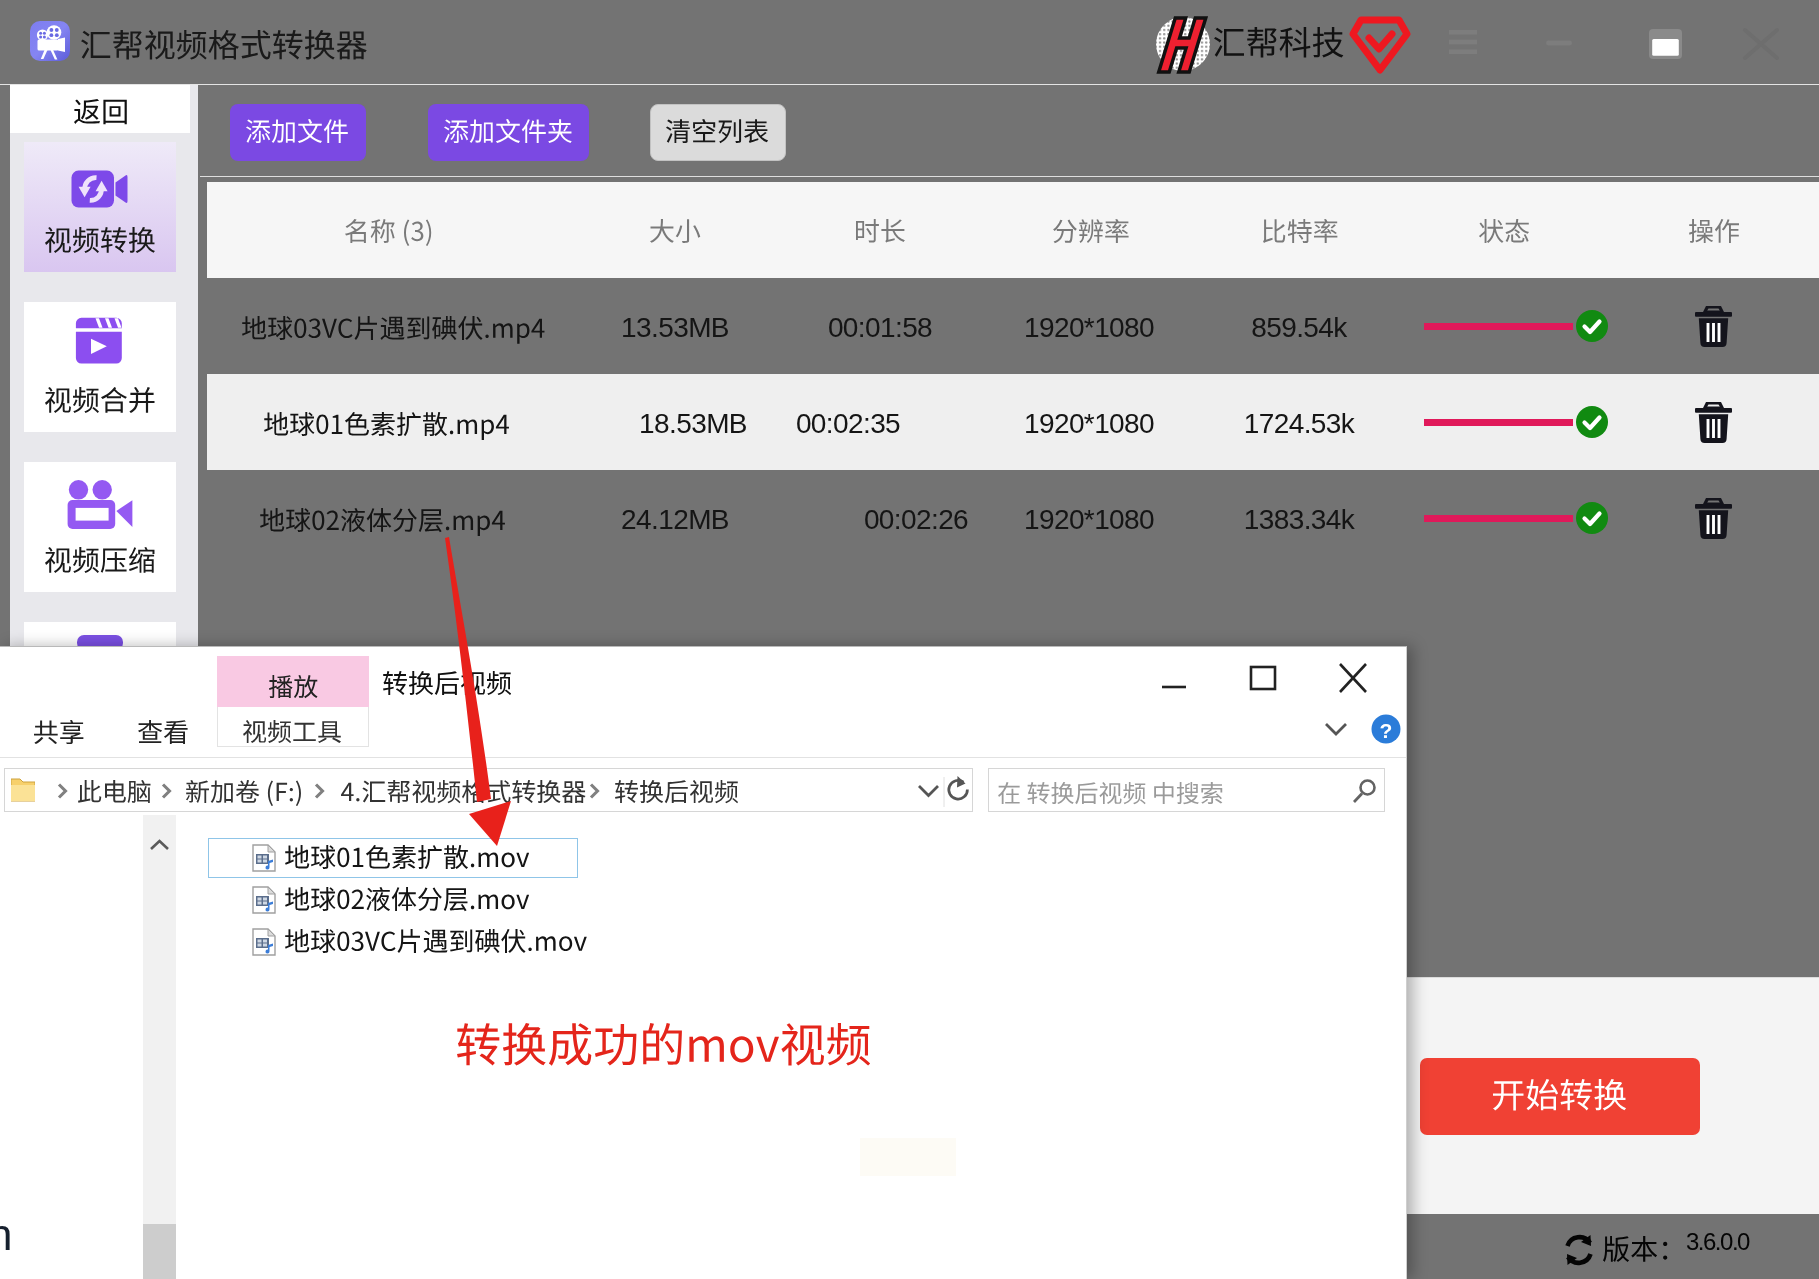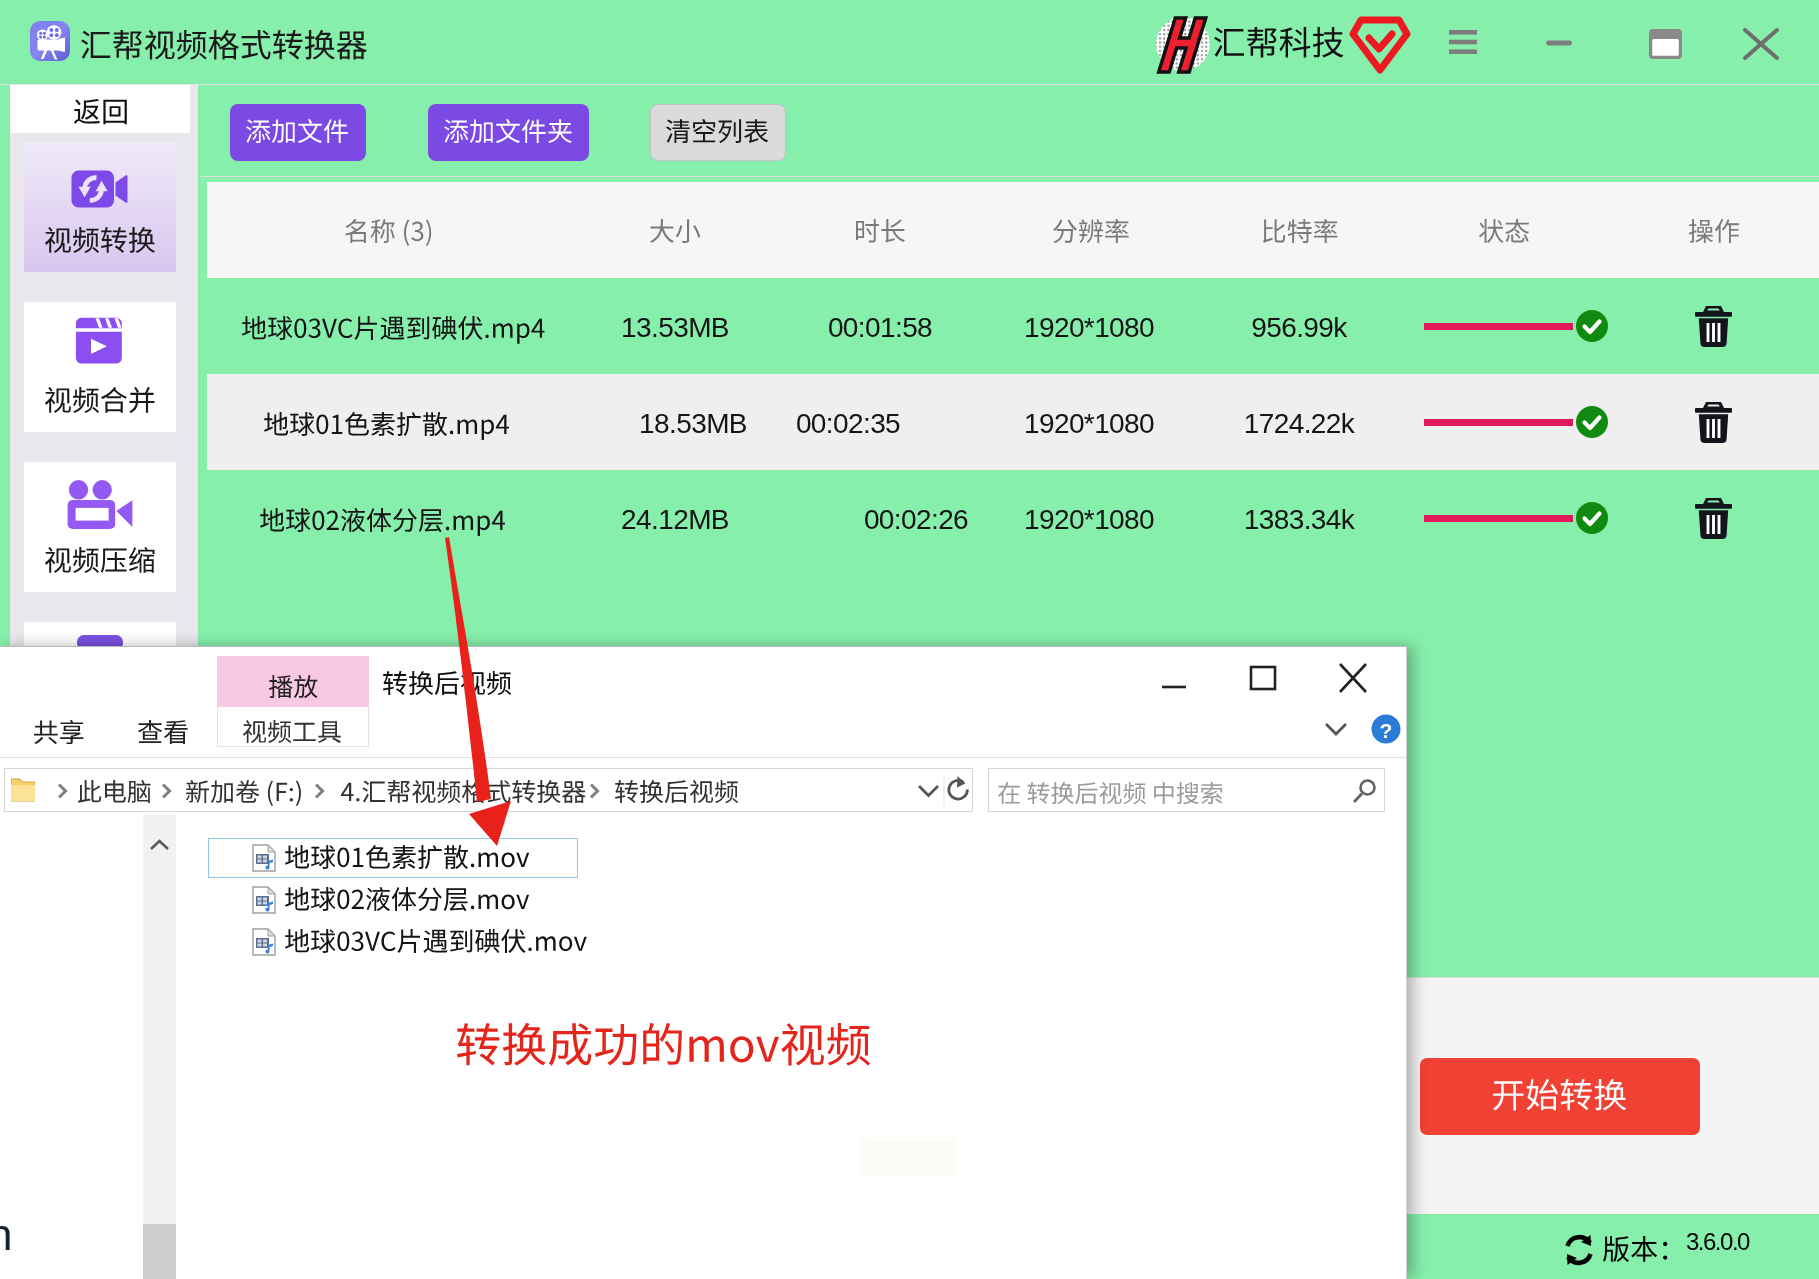--- a/index.html
+++ b/index.html
@@ -1,16 +1,16 @@
 <!DOCTYPE html>
 <html><head><meta charset="utf-8"><style>
 *{margin:0;padding:0;box-sizing:border-box}
 html,body{width:1819px;height:1279px;overflow:hidden;background:#fff;
 font-family:"Liberation Sans",sans-serif}
-#stage{position:relative;width:1819px;height:1279px;background:#86efac}
+#stage{position:relative;width:1819px;height:1279px;background:#737373}
 .abs{position:absolute}
 .num{position:absolute;color:#151515;font-size:28px;letter-spacing:-0.6px;transform:translateX(-50%);white-space:nowrap}
 </style></head><body>
 <div id="stage">
 
 <div class="abs" style="left:0;top:84px;width:1819px;height:1px;background:#e4e4e4"></div>
 <svg class="abs" style="left:30px;top:21px" width="40" height="40" viewBox="0 0 40 40">
 <defs>
         <linearGradient id="apg" x1="0" y1="0" x2="1" y2="1">
 <stop offset="0" stop-color="#7d7df0"></stop>
@@ -163,21 +163,21 @@
 <svg style="position:absolute;left:1688.0px;top:218.2px;" width="52.0" height="25.9" viewBox="-0.0 -22.8 52.0 25.9">
       <path d="M13.7 -19.3H19.7V-16.6H13.7ZM12.0 -20.8V-15.1H21.5V-20.8ZM10.9 -12.5H14.4V-9.5H10.9ZM19.0 -12.5H22.5V-9.5H19.0ZM4.1 -21.8V-16.6H1.2V-14.8H4.1V-9.1C2.9 -8.7 1.8 -8.3 1.0 -8.0L1.5 -6.1L4.1 -7.1V-0.2C4.1 0.1 4.1 0.2 3.8 0.2C3.5 0.2 2.8 0.2 1.9 0.2C2.1 0.7 2.4 1.5 2.4 1.9C3.8 1.9 4.6 1.9 5.2 1.6C5.8 1.3 6.0 0.8 6.0 -0.2V-7.9L8.6 -8.8L8.2 -10.6L6.0 -9.8V-14.8H8.4V-16.6H6.0V-21.8ZM15.8 -8.1V-6.1H8.9V-4.4H14.5C12.7 -2.5 9.9 -0.9 7.2 -0.0C7.6 0.3 8.2 1.0 8.4 1.5C11.1 0.5 13.9 -1.2 15.8 -3.4V2.1H17.6V-3.5C19.2 -1.5 21.7 0.3 23.9 1.3C24.2 0.8 24.7 0.1 25.1 -0.2C22.9 -1.0 20.4 -2.7 18.8 -4.4H24.7V-6.1H17.6V-8.1H24.2V-13.9H17.4V-8.1H15.9V-13.9H9.4V-8.1Z M39.7 -21.5C38.4 -17.7 36.3 -13.9 33.9 -11.5C34.4 -11.2 35.1 -10.5 35.4 -10.2C36.8 -11.6 38.0 -13.5 39.2 -15.6H41.0V2.1H42.9V-4.3H50.8V-6.1H42.9V-10.1H50.4V-11.9H42.9V-15.6H51.0V-17.5H40.1C40.6 -18.6 41.1 -19.8 41.5 -21.0ZM33.4 -21.7C32.0 -17.8 29.5 -13.9 26.9 -11.4C27.3 -10.9 27.9 -9.9 28.1 -9.4C29.0 -10.3 29.8 -11.4 30.7 -12.5V2.0H32.6V-15.6C33.6 -17.3 34.6 -19.3 35.3 -21.2Z" fill="#7a7a7a"></path>
     </svg>
 <div class="abs" style="left:207px;top:374px;width:1612px;height:96px;background:#efefef"></div>
 <svg style="position:absolute;left:240.7px;top:315.2px;" width="304.6" height="29.8" viewBox="-0.1 -22.8 304.6 29.8">
       <path d="M11.2 -19.4V-12.3L8.3 -11.1L9.1 -9.4L11.2 -10.3V-2.1C11.2 0.8 12.0 1.5 15.0 1.5C15.7 1.5 20.7 1.5 21.4 1.5C24.1 1.5 24.8 0.3 25.1 -3.2C24.5 -3.3 23.8 -3.6 23.3 -4.0C23.1 -1.0 22.9 -0.3 21.3 -0.3C20.3 -0.3 15.9 -0.3 15.1 -0.3C13.3 -0.3 13.0 -0.6 13.0 -2.0V-11.1L16.5 -12.6V-3.7H18.4V-13.3L22.0 -14.9C22.0 -10.7 21.9 -7.8 21.8 -7.2C21.7 -6.6 21.4 -6.5 21.0 -6.5C20.8 -6.5 19.9 -6.5 19.3 -6.6C19.5 -6.1 19.7 -5.4 19.8 -4.8C20.5 -4.8 21.5 -4.8 22.2 -5.0C23.0 -5.2 23.5 -5.7 23.6 -6.8C23.8 -7.8 23.9 -11.7 23.9 -16.6L24.0 -16.9L22.6 -17.4L22.2 -17.2L21.8 -16.8L18.4 -15.3V-21.8H16.5V-14.6L13.0 -13.1V-19.4ZM0.9 -4.0 1.6 -2.1C3.9 -3.1 6.9 -4.4 9.7 -5.7L9.2 -7.4L6.3 -6.2V-13.7H9.3V-15.6H6.3V-21.5H4.4V-15.6H1.1V-13.7H4.4V-5.4C3.1 -4.9 1.8 -4.4 0.9 -4.0Z M36.2 -13.2C37.3 -11.6 38.5 -9.6 38.9 -8.3L40.6 -9.0C40.1 -10.4 38.9 -12.4 37.7 -13.9ZM45.3 -20.5C46.5 -19.7 47.8 -18.5 48.4 -17.7L49.6 -18.8C49.0 -19.6 47.6 -20.8 46.5 -21.6ZM48.9 -14.0C48.0 -12.6 46.6 -10.6 45.3 -9.1C44.8 -10.7 44.4 -12.5 44.1 -14.6V-15.5H50.9V-17.3H44.1V-21.8H42.2V-17.3H35.8V-15.5H42.2V-8.7C39.5 -6.2 36.6 -3.7 34.8 -2.2L36.0 -0.5C37.8 -2.2 40.0 -4.3 42.2 -6.5V-0.3C42.2 0.1 42.0 0.2 41.6 0.2C41.2 0.3 39.9 0.3 38.4 0.2C38.6 0.8 38.9 1.6 39.1 2.1C41.1 2.1 42.3 2.0 43.0 1.7C43.8 1.4 44.1 0.8 44.1 -0.4V-7.6C45.3 -4.4 47.2 -2.0 50.1 0.2C50.4 -0.3 50.9 -0.9 51.3 -1.3C48.9 -3.0 47.2 -4.9 46.0 -7.5C47.4 -8.9 49.2 -11.2 50.5 -13.1ZM26.9 -2.5 27.3 -0.7C29.7 -1.4 32.8 -2.4 35.7 -3.3L35.4 -5.1L32.2 -4.1V-10.7H34.8V-12.6H32.2V-18.3H35.2V-20.1H27.2V-18.3H30.3V-12.6H27.4V-10.7H30.3V-3.5Z M59.2 0.3C62.8 0.3 65.2 -2.9 65.2 -9.6C65.2 -16.2 62.8 -19.4 59.2 -19.4C55.6 -19.4 53.3 -16.2 53.3 -9.6C53.3 -2.9 55.6 0.3 59.2 0.3ZM59.2 -1.6C57.1 -1.6 55.6 -4.0 55.6 -9.6C55.6 -15.2 57.1 -17.5 59.2 -17.5C61.4 -17.5 62.9 -15.2 62.9 -9.6C62.9 -4.0 61.4 -1.6 59.2 -1.6Z M73.3 0.3C76.7 0.3 79.4 -1.7 79.4 -5.1C79.4 -7.7 77.6 -9.4 75.4 -9.9V-10.1C77.4 -10.8 78.8 -12.3 78.8 -14.6C78.8 -17.7 76.4 -19.4 73.2 -19.4C71.0 -19.4 69.3 -18.4 67.9 -17.1L69.2 -15.6C70.3 -16.7 71.6 -17.5 73.1 -17.5C75.1 -17.5 76.3 -16.3 76.3 -14.5C76.3 -12.4 75.0 -10.8 71.1 -10.8V-9.0C75.5 -9.0 77.0 -7.5 77.0 -5.2C77.0 -3.0 75.4 -1.6 73.1 -1.6C71.0 -1.6 69.5 -2.7 68.4 -3.8L67.2 -2.3C68.4 -0.9 70.3 0.3 73.3 0.3Z M87.0 0.0H89.8L95.8 -19.1H93.4L90.3 -8.7C89.6 -6.5 89.2 -4.7 88.5 -2.4H88.3C87.6 -4.7 87.2 -6.5 86.5 -8.7L83.4 -19.1H80.9Z M105.6 0.3C108.1 0.3 110.0 -0.7 111.5 -2.4L110.1 -3.9C108.9 -2.6 107.5 -1.8 105.7 -1.8C102.1 -1.8 99.8 -4.8 99.8 -9.6C99.8 -14.4 102.2 -17.3 105.8 -17.3C107.4 -17.3 108.7 -16.6 109.7 -15.5L111.0 -17.1C109.9 -18.3 108.1 -19.4 105.8 -19.4C100.9 -19.4 97.3 -15.7 97.3 -9.5C97.3 -3.3 100.9 0.3 105.6 0.3Z M117.1 -21.2V-12.5C117.1 -7.9 116.7 -3.1 113.4 0.6C113.9 0.9 114.6 1.7 114.9 2.1C117.3 -0.5 118.4 -3.7 118.8 -6.9H129.8V2.1H131.9V-8.9H119.0C119.1 -10.1 119.1 -11.3 119.1 -12.5V-13.1H135.9V-15.1H128.5V-21.8H126.5V-15.1H119.1V-21.2Z M140.2 -19.2C141.9 -18.2 143.9 -16.7 144.8 -15.7L146.2 -17.1C145.2 -18.1 143.2 -19.5 141.5 -20.4ZM149.6 -5.9 149.8 -4.3 157.9 -4.9C158.1 -4.5 158.2 -4.1 158.3 -3.7L159.6 -4.1C159.4 -5.3 158.6 -7.1 157.8 -8.5L156.6 -8.2C156.9 -7.6 157.1 -7.0 157.4 -6.4L155.2 -6.2V-9.2H160.3V-3.0C160.3 -2.7 160.2 -2.7 159.9 -2.6C159.6 -2.6 158.5 -2.6 157.2 -2.7C157.5 -2.2 157.7 -1.7 157.8 -1.2C159.5 -1.2 160.6 -1.2 161.3 -1.5C162.0 -1.7 162.2 -2.1 162.2 -3.0V-10.8H155.3V-12.6H161.0V-21.1H148.1V-12.6H153.6V-10.8H147.0V-1.6H148.8V-9.2H153.6V-6.1ZM149.8 -16.1H153.6V-14.0H149.8ZM155.3 -16.1H159.1V-14.0H155.3ZM149.8 -19.6H153.6V-17.6H149.8ZM155.3 -19.6H159.1V-17.6H155.3ZM144.9 -12.7H139.8V-10.9H143.1V-2.6C141.9 -2.1 140.7 -1.0 139.4 0.4L140.7 2.1C142.0 0.4 143.3 -1.1 144.2 -1.1C144.8 -1.1 145.7 -0.3 146.7 0.4C148.5 1.5 150.7 1.8 153.8 1.8C156.6 1.8 161.0 1.7 162.8 1.5C162.9 1.0 163.2 0.0 163.4 -0.5C160.7 -0.2 156.9 0.0 153.9 0.0C151.0 0.0 148.8 -0.2 147.1 -1.3C146.1 -1.9 145.5 -2.4 144.9 -2.7Z M181.1 -19.6V-3.8H182.9V-19.6ZM186.2 -21.4V-1.0C186.2 -0.5 186.1 -0.4 185.6 -0.4C185.2 -0.4 183.8 -0.4 182.2 -0.4C182.5 0.1 182.9 1.0 183.0 1.5C184.9 1.5 186.2 1.5 187.0 1.1C187.8 0.8 188.1 0.3 188.1 -1.0V-21.4ZM166.0 -1.1 166.5 0.8C169.9 0.1 174.8 -0.8 179.5 -1.7L179.3 -3.5L173.9 -2.4V-6.5H179.1V-8.3H173.9V-11.0H172.0V-8.3H166.9V-6.5H172.0V-2.1ZM167.5 -11.4C168.1 -11.7 169.1 -11.8 177.2 -12.6C177.6 -12.0 177.9 -11.4 178.1 -11.0L179.6 -12.0C178.9 -13.4 177.1 -15.8 175.7 -17.6L174.3 -16.7C174.9 -15.9 175.6 -15.0 176.2 -14.1L169.5 -13.5C170.6 -14.9 171.7 -16.7 172.6 -18.4H179.6V-20.1H166.2V-18.4H170.4C169.5 -16.6 168.5 -14.9 168.1 -14.4C167.6 -13.8 167.3 -13.3 166.8 -13.3C167.1 -12.7 167.4 -11.8 167.5 -11.4Z M204.5 -3.8C203.5 -2.1 201.7 -0.3 200.0 0.9C200.5 1.2 201.2 1.8 201.6 2.1C203.3 0.8 205.1 -1.2 206.3 -3.2ZM209.2 -2.9C210.9 -1.4 212.8 0.7 213.6 2.1L215.3 1.1C214.3 -0.2 212.4 -2.3 210.8 -3.7ZM202.9 -10.3H205.1V-5.8H202.9ZM212.4 -10.3V-5.8H210.2V-10.3ZM202.9 -12.0V-16.2H205.1V-12.0ZM212.4 -12.0H210.2V-16.2H212.4ZM206.6 -10.3H208.7V-5.8H206.6ZM206.6 -12.0V-16.2H208.7V-12.0ZM208.7 -21.8V-17.9H206.6V-21.8H204.9V-17.9H201.3V-5.8H200.0V-4.1H215.4V-5.8H214.1V-17.9H210.4V-21.8ZM191.6 -20.5V-18.7H194.6C193.9 -14.7 192.8 -11.0 191.0 -8.5C191.3 -8.0 191.8 -6.9 191.9 -6.4C192.4 -7.1 192.8 -7.8 193.3 -8.6V0.9H194.9V-1.2H199.2V-12.5H194.9C195.5 -14.4 196.1 -16.5 196.5 -18.7H199.9V-20.5ZM194.9 -10.7H197.6V-2.9H194.9Z M235.4 -20.2C236.5 -18.7 237.8 -16.8 238.4 -15.5L240.0 -16.5C239.4 -17.7 238.0 -19.6 236.8 -21.0ZM223.6 -21.8C222.1 -17.8 219.7 -13.9 217.1 -11.4C217.5 -10.9 218.0 -9.9 218.2 -9.4C219.2 -10.3 220.1 -11.4 220.9 -12.7V2.1H222.9V-15.8C223.9 -17.5 224.7 -19.4 225.4 -21.2ZM231.4 -21.8V-15.8L231.4 -14.2H224.5V-12.2H231.3C230.8 -8.0 229.3 -3.1 224.1 0.8C224.7 1.1 225.3 1.7 225.7 2.1C229.9 -1.1 231.9 -5.0 232.7 -8.9C234.2 -4.0 236.4 -0.2 240.0 2.1C240.3 1.5 241.0 0.8 241.5 0.4C237.4 -1.8 234.9 -6.6 233.7 -12.2H241.1V-14.2H233.3L233.4 -15.8V-21.8Z M246.0 0.3C246.9 0.3 247.7 -0.4 247.7 -1.5C247.7 -2.5 246.9 -3.3 246.0 -3.3C245.0 -3.3 244.3 -2.5 244.3 -1.5C244.3 -0.4 245.0 0.3 246.0 0.3Z M252.0 0.0H254.4V-10.2C255.7 -11.7 256.9 -12.4 257.9 -12.4C259.7 -12.4 260.6 -11.3 260.6 -8.6V0.0H262.9V-10.2C264.3 -11.7 265.4 -12.4 266.5 -12.4C268.3 -12.4 269.1 -11.3 269.1 -8.6V0.0H271.5V-8.9C271.5 -12.5 270.1 -14.5 267.2 -14.5C265.5 -14.5 264.0 -13.4 262.5 -11.8C262.0 -13.4 260.8 -14.5 258.6 -14.5C257.0 -14.5 255.5 -13.4 254.3 -12.1H254.2L254.0 -14.1H252.0Z M276.1 6.0H278.5V1.2L278.4 -1.3C279.7 -0.2 281.0 0.3 282.3 0.3C285.5 0.3 288.4 -2.4 288.4 -7.3C288.4 -11.6 286.5 -14.5 282.8 -14.5C281.2 -14.5 279.6 -13.5 278.3 -12.5H278.3L278.0 -14.1H276.1ZM281.9 -1.7C281.0 -1.7 279.7 -2.0 278.5 -3.1V-10.6C279.8 -11.8 281.1 -12.5 282.2 -12.5C284.9 -12.5 286.0 -10.4 286.0 -7.3C286.0 -3.8 284.3 -1.7 281.9 -1.7Z M298.7 0.0H300.9V-5.3H303.4V-7.1H300.9V-19.1H298.3L290.3 -6.8V-5.3H298.7ZM298.7 -7.1H292.8L297.2 -13.6C297.7 -14.6 298.2 -15.5 298.7 -16.5H298.8C298.7 -15.5 298.7 -13.9 298.7 -13.0Z" fill="#151515"></path>
     </svg>
 <div class="num" style="left:675px;top:312px">13.53MB</div>
 <div class="num" style="left:880px;top:312px">00:01:58</div>
 <div class="num" style="left:1089px;top:312px">1920*1080</div>
-<div class="num" style="left:1299px;top:312px">956.99k</div>
+<div class="num" style="left:1299px;top:312px">859.54k</div>
 <div class="abs" style="left:1424px;top:322.5px;width:149px;height:7px;background:#e0195a"></div>
 <svg class="abs" style="left:1576px;top:310px" width="32" height="32" viewBox="0 0 32 32">
 <circle cx="16" cy="16" r="16" fill="#118a11"></circle>
 <path d="M8.5 16.5 L14 22 L23.5 11.5" fill="none" stroke="#fff" stroke-width="4.2" stroke-linecap="round" stroke-linejoin="round"></path>
 </svg>
 <svg class="abs" style="left:1695px;top:306px" width="37" height="41" viewBox="0 0 37 41">
 <g fill="#14141c">
 <path d="M11 0 L26 0 L29 6 L8 6 Z M13.5 2.6 L23.5 2.6 L24.8 4.4 L12.2 4.4 Z" fill-rule="evenodd"></path>
 <rect x="0" y="6" width="37" height="4.8" rx="1"></rect>
 <path d="M3.8 12.2 L33.2 12.2 L31.6 37 A4.2 4.2 0 0 1 27.4 41 L9.6 41 A4.2 4.2 0 0 1 5.4 37 Z"></path>
@@ -187,21 +187,21 @@
         <line x1="18.5" y1="17" x2="18.5" y2="36"></line>
         <line x1="24" y1="17" x2="24" y2="36"></line>
 </g>
 </svg>
 <svg style="position:absolute;left:262.5px;top:411.1px;" width="247.0" height="29.9" viewBox="-0.1 -22.9 247.0 29.9">
       <path d="M11.2 -19.4V-12.3L8.3 -11.1L9.1 -9.4L11.2 -10.3V-2.1C11.2 0.8 12.0 1.5 15.0 1.5C15.7 1.5 20.7 1.5 21.4 1.5C24.1 1.5 24.8 0.3 25.1 -3.2C24.5 -3.3 23.8 -3.6 23.3 -4.0C23.1 -1.0 22.9 -0.3 21.3 -0.3C20.3 -0.3 15.9 -0.3 15.1 -0.3C13.3 -0.3 13.0 -0.6 13.0 -2.0V-11.1L16.5 -12.6V-3.7H18.4V-13.3L22.0 -14.9C22.0 -10.7 21.9 -7.8 21.8 -7.2C21.7 -6.6 21.4 -6.5 21.0 -6.5C20.8 -6.5 19.9 -6.5 19.3 -6.6C19.5 -6.1 19.7 -5.4 19.8 -4.8C20.5 -4.8 21.5 -4.8 22.2 -5.0C23.0 -5.2 23.5 -5.7 23.6 -6.8C23.8 -7.8 23.9 -11.7 23.9 -16.6L24.0 -16.9L22.6 -17.4L22.2 -17.2L21.8 -16.8L18.4 -15.3V-21.8H16.5V-14.6L13.0 -13.1V-19.4ZM0.9 -4.0 1.6 -2.1C3.9 -3.1 6.9 -4.4 9.7 -5.7L9.2 -7.4L6.3 -6.2V-13.7H9.3V-15.6H6.3V-21.5H4.4V-15.6H1.1V-13.7H4.4V-5.4C3.1 -4.9 1.8 -4.4 0.9 -4.0Z M36.2 -13.2C37.3 -11.6 38.5 -9.6 38.9 -8.3L40.6 -9.0C40.1 -10.4 38.9 -12.4 37.7 -13.9ZM45.3 -20.5C46.5 -19.7 47.8 -18.5 48.4 -17.7L49.6 -18.8C49.0 -19.6 47.6 -20.8 46.5 -21.6ZM48.9 -14.0C48.0 -12.6 46.6 -10.6 45.3 -9.1C44.8 -10.7 44.4 -12.5 44.1 -14.6V-15.5H50.9V-17.3H44.1V-21.8H42.2V-17.3H35.8V-15.5H42.2V-8.7C39.5 -6.2 36.6 -3.7 34.8 -2.2L36.0 -0.5C37.8 -2.2 40.0 -4.3 42.2 -6.5V-0.3C42.2 0.1 42.0 0.2 41.6 0.2C41.2 0.3 39.9 0.3 38.4 0.2C38.6 0.8 38.9 1.6 39.1 2.1C41.1 2.1 42.3 2.0 43.0 1.7C43.8 1.4 44.1 0.8 44.1 -0.4V-7.6C45.3 -4.4 47.2 -2.0 50.1 0.2C50.4 -0.3 50.9 -0.9 51.3 -1.3C48.9 -3.0 47.2 -4.9 46.0 -7.5C47.4 -8.9 49.2 -11.2 50.5 -13.1ZM26.9 -2.5 27.3 -0.7C29.7 -1.4 32.8 -2.4 35.7 -3.3L35.4 -5.1L32.2 -4.1V-10.7H34.8V-12.6H32.2V-18.3H35.2V-20.1H27.2V-18.3H30.3V-12.6H27.4V-10.7H30.3V-3.5Z M59.2 0.3C62.8 0.3 65.2 -2.9 65.2 -9.6C65.2 -16.2 62.8 -19.4 59.2 -19.4C55.6 -19.4 53.3 -16.2 53.3 -9.6C53.3 -2.9 55.6 0.3 59.2 0.3ZM59.2 -1.6C57.1 -1.6 55.6 -4.0 55.6 -9.6C55.6 -15.2 57.1 -17.5 59.2 -17.5C61.4 -17.5 62.9 -15.2 62.9 -9.6C62.9 -4.0 61.4 -1.6 59.2 -1.6Z M68.7 0.0H79.2V-2.0H75.3V-19.1H73.5C72.5 -18.5 71.3 -18.0 69.6 -17.7V-16.2H73.0V-2.0H68.7Z M93.2 -12.8V-8.3H87.2V-12.8ZM95.1 -12.8H101.3V-8.3H95.1ZM96.4 -17.8C95.7 -16.7 94.7 -15.5 93.7 -14.6H86.8C87.8 -15.6 88.8 -16.7 89.6 -17.8ZM90.1 -21.9C88.2 -18.4 85.1 -15.3 81.9 -13.3C82.2 -12.9 82.8 -11.9 83.0 -11.5C83.7 -12.0 84.5 -12.6 85.3 -13.2V-2.1C85.3 0.9 86.6 1.6 90.7 1.6C91.6 1.6 99.7 1.6 100.8 1.6C104.6 1.6 105.4 0.5 105.9 -3.6C105.3 -3.7 104.5 -4.0 104.0 -4.3C103.7 -0.9 103.3 -0.2 100.7 -0.2C99.0 -0.2 91.9 -0.2 90.6 -0.2C87.7 -0.2 87.2 -0.5 87.2 -2.1V-6.4H101.3V-5.3H103.2V-14.6H96.1C97.3 -15.9 98.5 -17.4 99.4 -18.8L98.1 -19.7L97.7 -19.6H90.8C91.2 -20.1 91.5 -20.7 91.8 -21.3Z M123.4 -2.2C125.6 -1.1 128.4 0.5 129.7 1.7L131.3 0.5C129.8 -0.7 127.0 -2.3 124.8 -3.3ZM114.5 -3.3C112.9 -1.9 110.4 -0.5 108.1 0.4C108.5 0.7 109.2 1.4 109.6 1.7C111.8 0.7 114.5 -0.9 116.3 -2.6ZM111.9 -7.6C112.3 -7.8 113.1 -7.9 118.3 -8.2C115.9 -7.2 113.9 -6.4 113.0 -6.2C111.4 -5.6 110.3 -5.3 109.4 -5.2C109.6 -4.7 109.8 -3.9 109.9 -3.5C110.6 -3.7 111.6 -3.8 119.3 -4.3V-0.2C119.3 0.1 119.2 0.2 118.8 0.2C118.4 0.2 117.0 0.2 115.4 0.2C115.7 0.7 116.0 1.4 116.1 2.0C118.0 2.0 119.3 2.0 120.1 1.7C121.0 1.4 121.2 0.9 121.2 -0.2V-4.4L127.7 -4.8C128.4 -4.2 129.0 -3.6 129.4 -3.1L130.9 -4.1C129.8 -5.4 127.6 -7.0 125.8 -8.2L124.4 -7.3C124.9 -6.9 125.5 -6.5 126.1 -6.1L115.4 -5.5C119.0 -6.7 122.6 -8.2 126.1 -10.1L124.7 -11.3C123.8 -10.8 122.7 -10.2 121.7 -9.7L115.6 -9.4C117.0 -10.0 118.4 -10.7 119.7 -11.5L119.1 -12.0H131.6V-13.6H120.8V-15.3H128.8V-16.8H120.8V-18.4H130.3V-19.9H120.8V-21.9H118.8V-19.9H109.6V-18.4H118.8V-16.8H111.0V-15.3H118.8V-13.6H108.3V-12.0H117.4C115.7 -10.9 113.8 -10.1 113.2 -9.8C112.5 -9.5 111.9 -9.4 111.4 -9.3C111.5 -8.8 111.8 -8.0 111.9 -7.6Z M137.4 -21.8V-16.6H134.3V-14.7H137.4V-9.0C136.1 -8.6 134.9 -8.3 133.9 -8.0L134.4 -6.1L137.4 -7.0V-0.4C137.4 0.0 137.3 0.1 136.9 0.1C136.6 0.1 135.6 0.1 134.5 0.1C134.8 0.7 135.0 1.5 135.1 2.0C136.7 2.0 137.7 1.9 138.4 1.6C139.0 1.3 139.3 0.7 139.3 -0.4V-7.6L142.2 -8.6L141.9 -10.4L139.3 -9.6V-14.7H142.1V-16.6H139.3V-21.8ZM148.7 -21.1C149.3 -20.1 149.9 -18.8 150.3 -17.9H143.8V-11.4C143.8 -7.6 143.5 -2.5 140.7 1.1C141.1 1.3 141.9 1.8 142.3 2.2C145.3 -1.6 145.8 -7.3 145.8 -11.4V-16.0H157.6V-17.9H151.4L152.3 -18.2C151.9 -19.1 151.1 -20.6 150.5 -21.7Z M168.1 -21.6V-18.7H164.7V-21.6H162.9V-18.7H160.3V-17.1H162.9V-14.0H159.9V-12.3H172.6V-14.0H169.9V-17.1H172.6V-18.7H169.9V-21.6ZM164.7 -17.1H168.1V-14.0H164.7ZM163.6 -5.7H169.3V-3.8H163.6ZM163.6 -7.2V-9.0H169.3V-7.2ZM161.7 -10.5V2.1H163.6V-2.3H169.3V0.0C169.3 0.3 169.2 0.4 168.9 0.4C168.6 0.4 167.5 0.4 166.4 0.4C166.7 0.9 166.9 1.6 167.0 2.0C168.6 2.0 169.6 2.0 170.3 1.8C170.9 1.5 171.1 1.0 171.1 0.1V-10.5ZM175.7 -15.2H180.2C179.7 -11.9 179.0 -9.1 178.0 -6.8C176.9 -9.2 176.2 -12.0 175.7 -15.0ZM175.2 -21.8C174.6 -17.4 173.4 -13.1 171.6 -10.3C172.0 -10.0 172.7 -9.2 172.9 -8.7C173.5 -9.7 174.1 -10.8 174.6 -12.0C175.2 -9.3 175.9 -6.9 176.9 -4.8C175.6 -2.6 173.7 -0.9 171.2 0.4C171.6 0.9 172.2 1.7 172.4 2.1C174.7 0.8 176.5 -0.8 177.9 -2.9C179.2 -0.8 180.7 0.9 182.6 2.1C183.0 1.6 183.6 0.8 184.0 0.4C181.9 -0.7 180.3 -2.4 179.0 -4.7C180.6 -7.5 181.5 -11.0 182.1 -15.2H183.8V-17.0H176.2C176.6 -18.5 176.9 -20.0 177.1 -21.6Z M188.5 0.3C189.4 0.3 190.2 -0.4 190.2 -1.5C190.2 -2.5 189.4 -3.3 188.5 -3.3C187.5 -3.3 186.8 -2.5 186.8 -1.5C186.8 -0.4 187.5 0.3 188.5 0.3Z M194.5 0.0H196.9V-10.2C198.1 -11.7 199.3 -12.4 200.4 -12.4C202.2 -12.4 203.0 -11.3 203.0 -8.6V0.0H205.4V-10.2C206.7 -11.7 207.9 -12.4 209.0 -12.4C210.8 -12.4 211.6 -11.3 211.6 -8.6V0.0H214.0V-8.9C214.0 -12.5 212.6 -14.5 209.7 -14.5C207.9 -14.5 206.5 -13.4 205.0 -11.8C204.4 -13.4 203.3 -14.5 201.1 -14.5C199.4 -14.5 198.0 -13.4 196.7 -12.1H196.7L196.4 -14.1H194.5Z M218.6 6.0H220.9V1.2L220.9 -1.3C222.1 -0.2 223.5 0.3 224.8 0.3C228.0 0.3 230.9 -2.4 230.9 -7.3C230.9 -11.6 228.9 -14.5 225.3 -14.5C223.7 -14.5 222.1 -13.5 220.8 -12.5H220.7L220.5 -14.1H218.6ZM224.4 -1.7C223.4 -1.7 222.2 -2.0 220.9 -3.1V-10.6C222.3 -11.8 223.5 -12.5 224.7 -12.5C227.4 -12.5 228.4 -10.4 228.4 -7.3C228.4 -3.8 226.7 -1.7 224.4 -1.7Z M241.1 0.0H243.4V-5.3H245.9V-7.1H243.4V-19.1H240.7L232.8 -6.8V-5.3H241.1ZM241.1 -7.1H235.3L239.6 -13.6C240.2 -14.6 240.7 -15.5 241.1 -16.5H241.3C241.2 -15.5 241.1 -13.9 241.1 -13.0Z" fill="#151515"></path>
     </svg>
 <div class="num" style="left:693px;top:408px">18.53MB</div>
 <div class="num" style="left:848px;top:408px">00:02:35</div>
 <div class="num" style="left:1089px;top:408px">1920*1080</div>
-<div class="num" style="left:1299px;top:408px">1724.22k</div>
+<div class="num" style="left:1299px;top:408px">1724.53k</div>
 <div class="abs" style="left:1424px;top:418.5px;width:149px;height:7px;background:#e0195a"></div>
 <svg class="abs" style="left:1576px;top:406px" width="32" height="32" viewBox="0 0 32 32">
 <circle cx="16" cy="16" r="16" fill="#118a11"></circle>
 <path d="M8.5 16.5 L14 22 L23.5 11.5" fill="none" stroke="#fff" stroke-width="4.2" stroke-linecap="round" stroke-linejoin="round"></path>
 </svg>
 <svg class="abs" style="left:1695px;top:402px" width="37" height="41" viewBox="0 0 37 41">
 <g fill="#14141c">
 <path d="M11 0 L26 0 L29 6 L8 6 Z M13.5 2.6 L23.5 2.6 L24.8 4.4 L12.2 4.4 Z" fill-rule="evenodd"></path>
 <rect x="0" y="6" width="37" height="4.8" rx="1"></rect>
 <path d="M3.8 12.2 L33.2 12.2 L31.6 37 A4.2 4.2 0 0 1 27.4 41 L9.6 41 A4.2 4.2 0 0 1 5.4 37 Z"></path>

